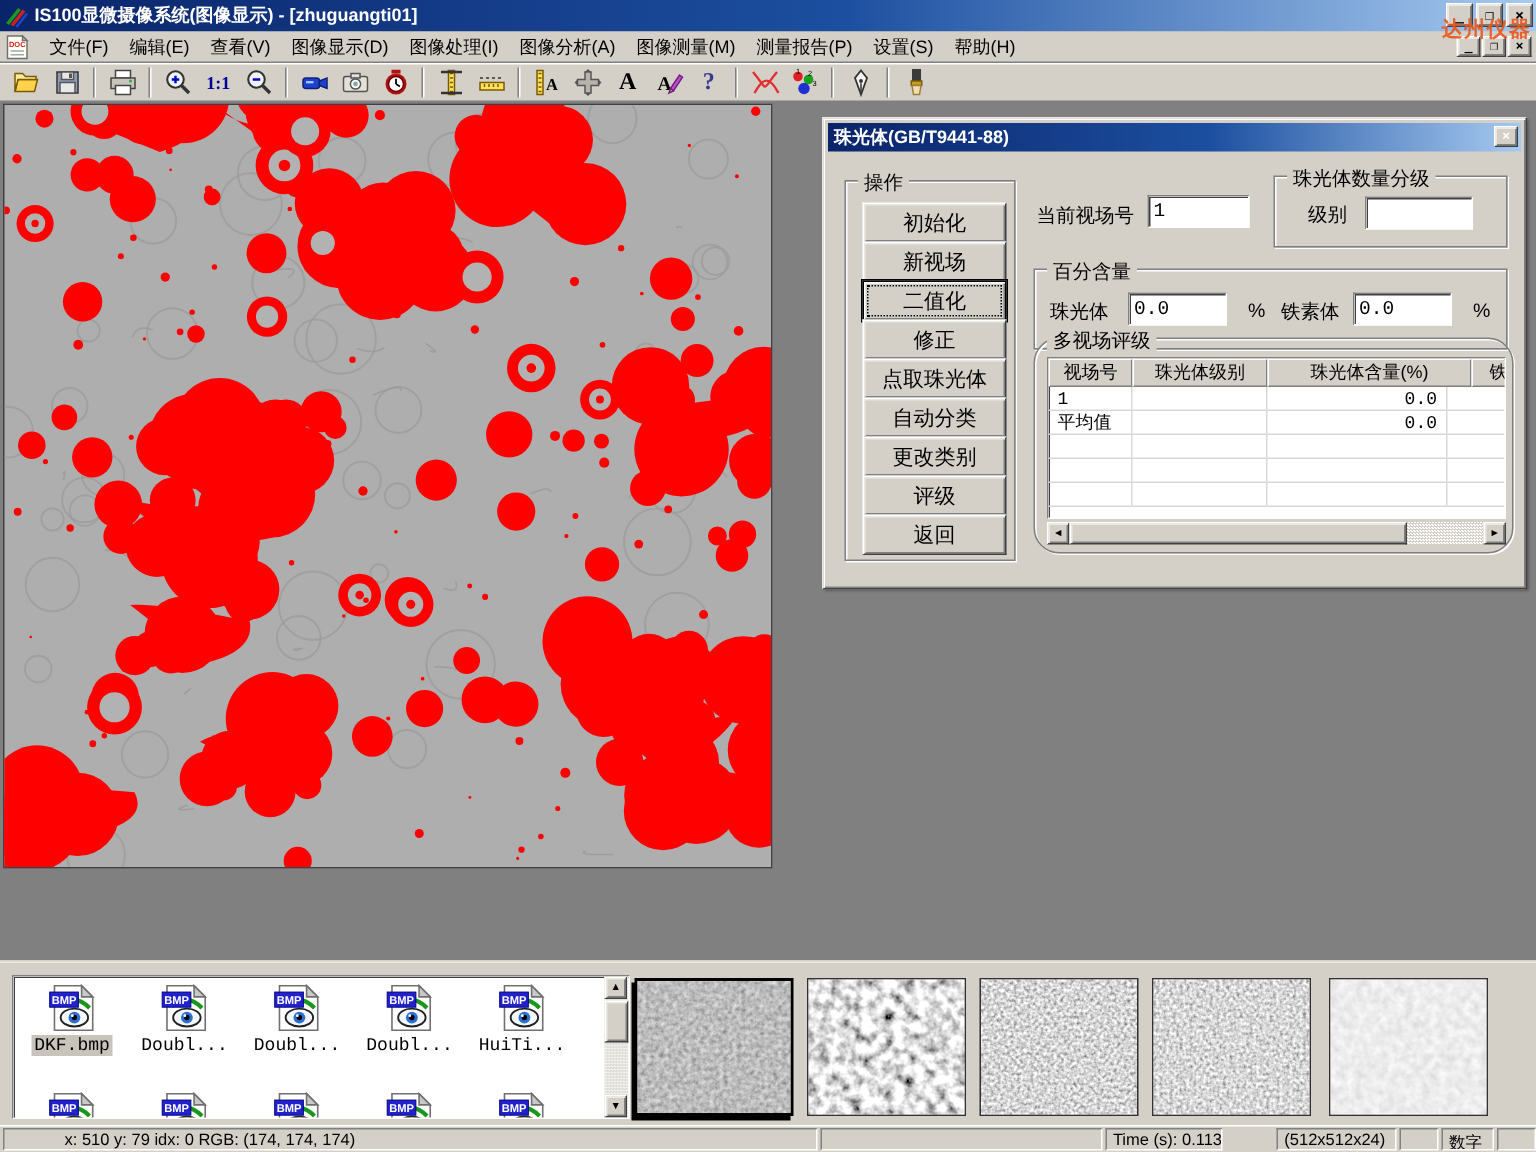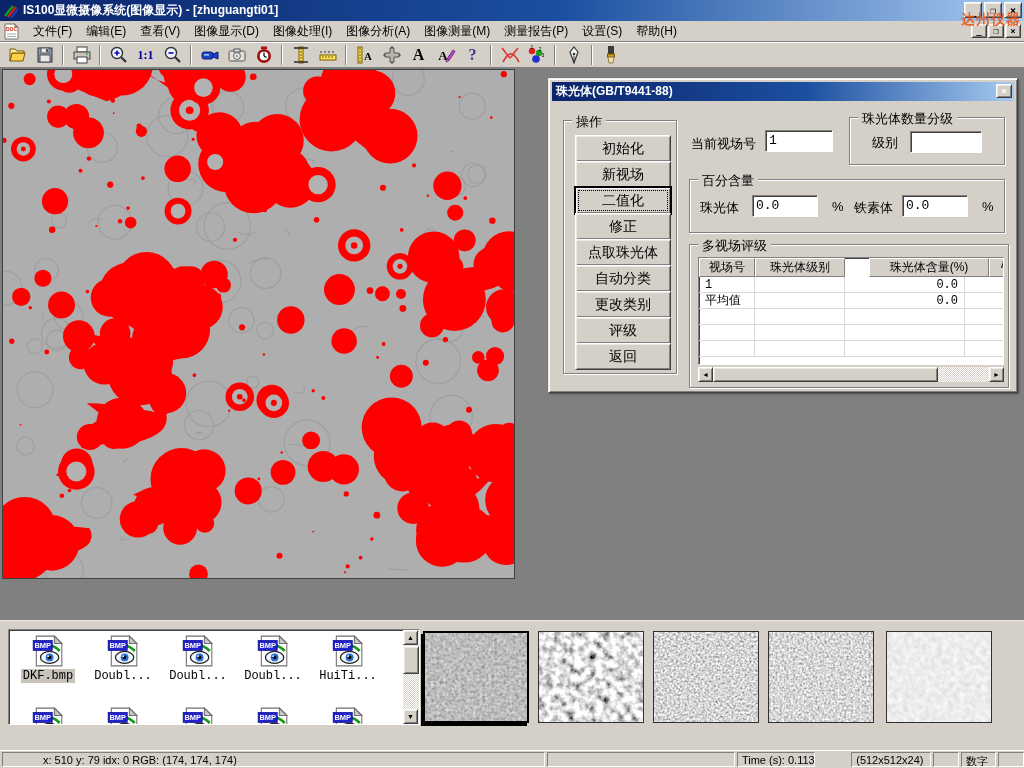--- a/index.html
+++ b/index.html
@@ -55,21 +55,21 @@
   .mv-hcell { background:#d4d0c8; border:1px solid; border-color:#fff #808080 #808080 #fff; font-size:12px; display:flex; align-items:center; justify-content:center; white-space:nowrap; overflow:hidden; flex:none; }
   .mv-row { display:flex; height:16px; border-bottom:1px solid #d8d8d8; }
   .mv-cell { flex:none; border-right:1px solid #d8d8d8; font-family:"Liberation Mono","DejaVu Sans Mono",monospace; font-size:12px; padding:0 6px; display:flex; align-items:center; white-space:nowrap; }
   .mv-cell.num { justify-content:flex-end; }
   .hscroll { position:absolute; left:8px; top:122px; width:306px; height:15px; background:#d4d0c8; display:flex; }
   .sbtn { width:15px; height:15px; flex:none; display:flex; align-items:center; justify-content:center; font-size:7px; }
   .hthumb { height:15px; width:225px; }
   .htrack { flex:1; background:repeating-conic-gradient(#fff 0 25%, #d4d0c8 0 50%) 0 0/2px 2px; }
 
   
-  .bottompanel { position:absolute; left:0; top:620px; width:1024px; height:110px; background:#d4d0c8; border-top:1px solid #ece9e2; }
+  .bottompanel { position:absolute; left:0; top:641px; width:1024px; height:110px; background:#d4d0c8; border-top:1px solid #ece9e2; }
   .filelist { position:absolute; left:8px; top:8px; width:412px; height:96px; background:#fff; border:1px solid; border-color:#808080 #fff #fff #808080; box-shadow:inset 1px 1px 0 #404040; overflow:hidden; }
   .fitem { position:absolute; width:74px; text-align:center; }
   .fitem svg { display:block; margin:0 auto; }
   .fname { font-family:"Liberation Mono","DejaVu Sans Mono",monospace; font-size:12px; white-space:nowrap; display:inline-block; padding:0 2px; margin-top:1px; }
   .fname.sel { background:#c8c4bc; }
   .vscroll { position:absolute; right:0; top:0; width:16px; height:94px; background:repeating-conic-gradient(#fff 0 25%, #d4d0c8 0 50%) 0 0/2px 2px; }
   .vthumb { position:absolute; left:0; top:16px; width:16px; height:28px; }
   .thumb { position:absolute; top:10px; width:106px; height:92px; border:1px solid #303030; }
   .thumb.sel { border:2px solid #000; box-shadow:-2px 3px 0 #000; }
   .thumb svg { display:block; }
@@ -721,27 +721,27 @@
     <div class="groupbox" style="left:140px; top:100px; width:316px; height:54px;">
       <span class="grouplabel">百分含量</span>
       <span class="fldlabel" style="left:10px; top:19px;">珠光体</span>
       <div class="textbox" style="left:62px; top:15px; width:66px; height:22px;">0.0</div>
       <span class="fldlabel" style="left:142px; top:19px;">%</span>
       <span class="fldlabel" style="left:164px; top:19px;">铁素体</span>
       <div class="textbox" style="left:212px; top:15px; width:66px; height:22px;">0.0</div>
       <span class="fldlabel" style="left:292px; top:19px;">%</span>
     </div>
 
-    <div class="groupbox" style="left:140px; top:165px; width:320px; height:144px;">
+    <div class="groupbox" style="left:140px; top:146px; width:320px; height:144px;border-radius:17px;">
       <span class="grouplabel">多视场评级</span>
       <div class="mv-table">
         <div class="mv-head">
           <div class="mv-hcell" style="width:56px;">视场号</div>
           <div class="mv-hcell" style="width:90px;">珠光体级别</div>
-          <div class="mv-hcell" style="width:120px;margin-left:24px;">珠光体含量(%)</div>
+          <div class="mv-hcell" style="width:136px;">珠光体含量(%)</div>
           <div class="mv-hcell" style="width:60px;">铁素体</div>
         </div>
         <div class="mv-row">
           <div class="mv-cell" style="width:56px;">1</div>
           <div class="mv-cell" style="width:90px;"></div>
           <div class="mv-cell num" style="width:120px;">0.0</div>
           <div class="mv-cell" style="width:60px;"></div>
         </div>
         <div class="mv-row">
           <div class="mv-cell" style="width:56px;">平均值</div>

